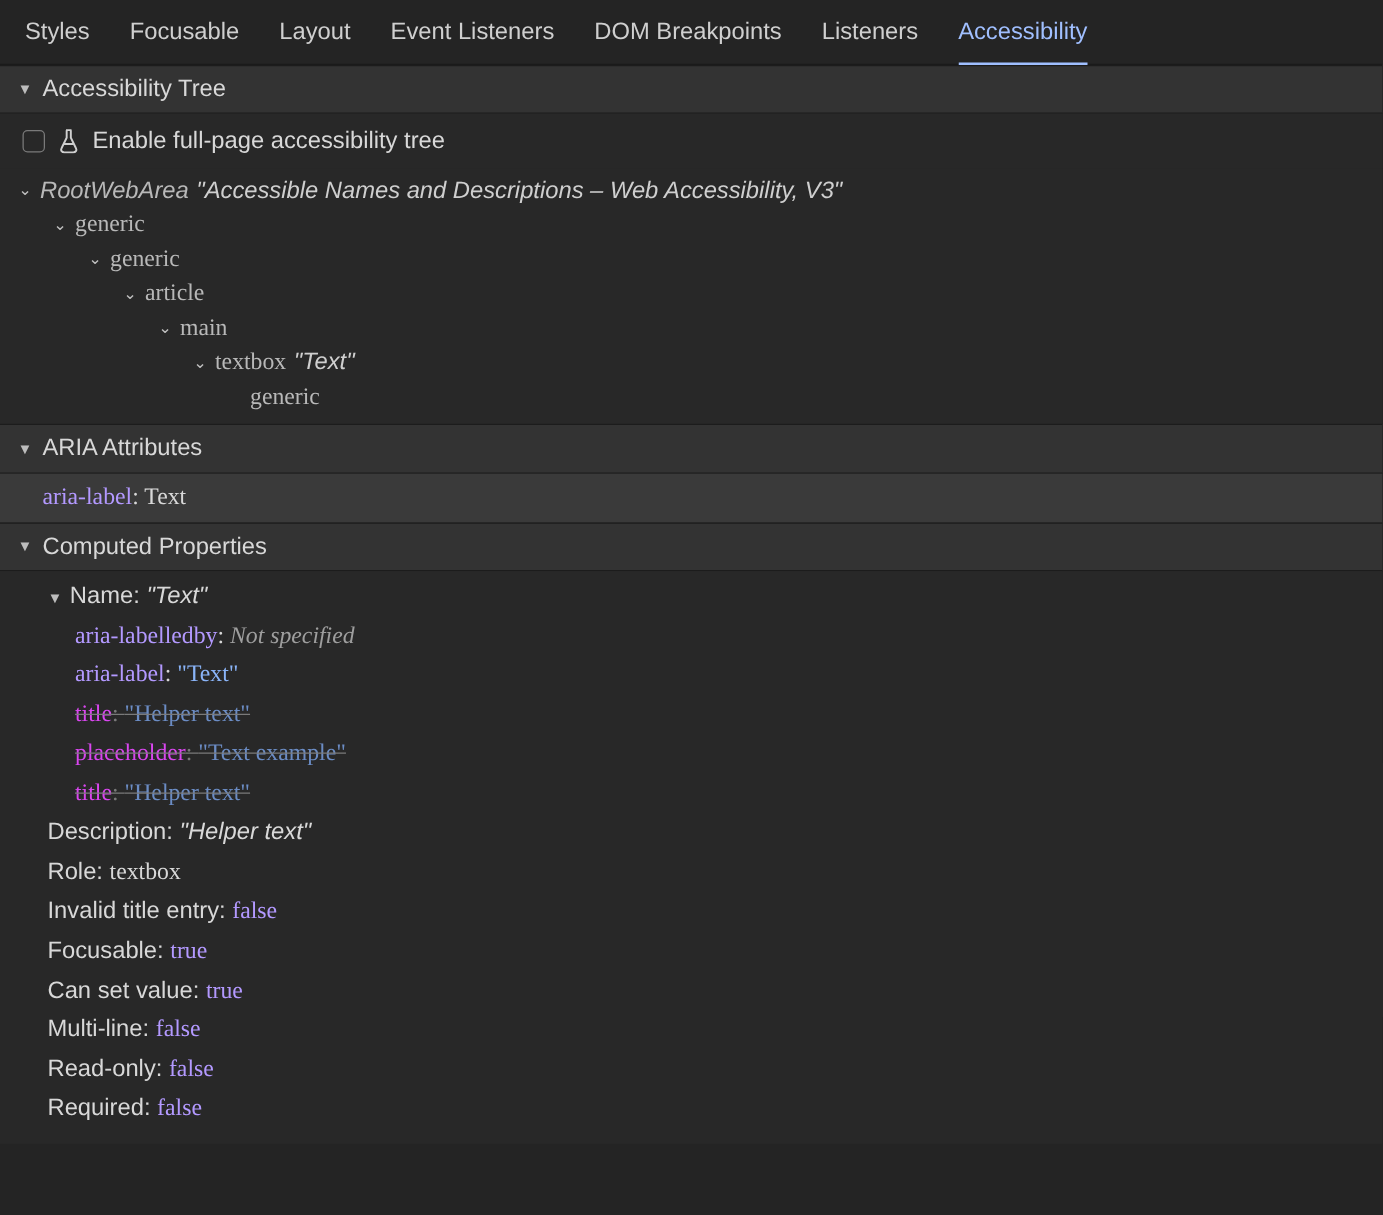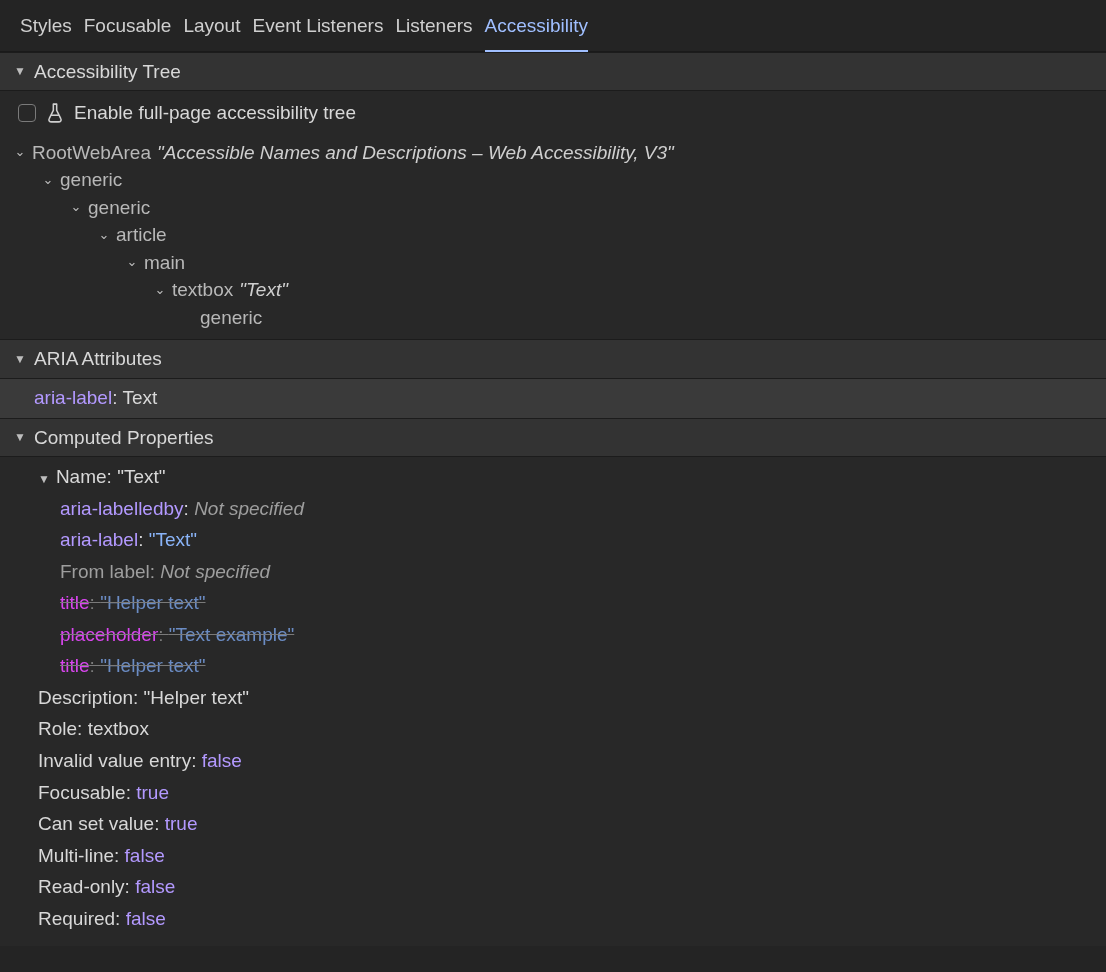--- a/index.html
+++ b/index.html
@@ -15,24 +15,24 @@
     --accent-light:#a5c3ff;
     --kw-purple:#b399ff;
     --string-blue:#8ab4f8;
     --tab-active:#a0bfff;
     --border:#3d3d3d;
   }
   *{box-sizing:border-box;}
   html,body{margin:0;padding:0;background:var(--bg);color:var(--text);
     font-family:-apple-system,BlinkMacSystemFont,"Segoe UI",Helvetica,Arial,sans-serif;
     font-size:19px;line-height:1.45;width:1106px;height:972px;overflow:hidden;}
-  .mono{font-family:Liberation Sans, sans-serif;}
+  .mono{font-family:Liberation Serif, serif;}
 
   
-  .tabs{display:flex;gap:12px;padding:10px 20px 0 20px;background:var(--bg);border-bottom:1px solid #1a1a1a;}
+  .tabs{display:flex;gap:32px;padding:10px 20px 0 20px;background:var(--bg);border-bottom:1px solid #1a1a1a;}
   .tab{color:#cfcfcf;padding:2px 0 10px 0;cursor:default;white-space:nowrap;}
   .tab.active{color:var(--tab-active);border-bottom:2px solid var(--tab-active);margin-bottom:-1px;}
 
   
   .section-hdr{background:var(--bg-section-hdr);padding:5px 14px;display:flex;align-items:center;gap:8px;border-top:1px solid #1c1c1c;border-bottom:1px solid #1c1c1c;}
   .section-hdr .tw{color:#bdbdbd;font-size:12px;display:inline-block;width:12px;}
   .section-body{background:var(--bg-panel);}
 
   
   .enable-row{display:flex;align-items:center;gap:10px;padding:8px 18px;background:var(--bg-panel);}
@@ -56,36 +56,37 @@
   .plain-val{color:var(--text);}
 
   
   .cp{padding:4px 14px 12px 14px;}
   .cp-row{padding:2px 0;white-space:nowrap;}
   .cp .lv1{padding-left:24px;}
   .cp .lv2{padding-left:46px;}
   .label{color:var(--text);margin-top:22px;}
   .label-dim{color:var(--text-dim);}
   .str-lit{color:var(--string-blue);}
-  .ital{}
+  .ital{font-style:italic;}
   .ns{color:var(--text-dim);font-style:italic;}
   .strike{text-decoration:line-through;color:var(--text-muted);}
   .strike .attr-name{color:#d946ef;}
   .strike .str-lit{color:#6b8cc4;}
   .kw{color:var(--kw-purple);}
   .tw-inline{color:#bdbdbd;font-size:12px;padding-right:6px;}
 </style>
 </head>
 <body>
 
 <div class="tabs">
   <div class="tab">Styles</div>
   <div class="tab">Focusable</div>
   <div class="tab">Layout</div>
   <div class="tab">Event Listeners</div>
+  <div class="tab">DOM Breakpoints</div>
   <div class="tab">Listeners</div>
   <div class="tab active">Accessibility</div>
 </div>
 
 <div class="section-hdr">
   <span class="tw">▼</span>
   <span>Accessibility Tree</span>
 </div>
 
 <div class="enable-row section-body">
@@ -149,41 +150,38 @@
   <div class="cp-row lv1">
     <span class="tw-inline">▼</span><span class="label">Name: </span><span class="ital">"Text"</span>
   </div>
 
   <div class="cp-row lv2 mono">
     <span class="attr-name">aria-labelledby</span><span class="punct">: </span><span class="ns">Not specified</span>
   </div>
   <div class="cp-row lv2 mono">
     <span class="attr-name">aria-label</span><span class="punct">: </span><span class="str-lit">"Text"</span>
   </div>
-  <div class="cp-row lv2">
-    <span class="label-dim">From label: </span><span class="ns">Not specified</span>
-  </div>
   <div class="cp-row lv2 mono strike">
     <span class="attr-name">title</span><span>: </span><span class="str-lit">"Helper text"</span>
   </div>
   <div class="cp-row lv2 mono strike">
     <span class="attr-name">placeholder</span><span>: </span><span class="str-lit">"Text example"</span>
   </div>
   <div class="cp-row lv2 mono strike">
     <span class="attr-name">title</span><span>: </span><span class="str-lit">"Helper text"</span>
   </div>
 
   <div class="cp-row lv1">
     <span class="label">Description: </span><span class="ital">"Helper text"</span>
   </div>
   <div class="cp-row lv1">
     <span class="label">Role: </span><span class="mono">textbox</span>
   </div>
   <div class="cp-row lv1">
-    <span class="label">Invalid value entry: </span><span class="mono kw">false</span>
+    <span class="label">Invalid title entry: </span><span class="mono kw">false</span>
   </div>
   <div class="cp-row lv1">
     <span class="label">Focusable: </span><span class="mono kw">true</span>
   </div>
   <div class="cp-row lv1">
     <span class="label">Can set value: </span><span class="mono kw">true</span>
   </div>
   <div class="cp-row lv1">
     <span class="label">Multi-line: </span><span class="mono kw">false</span>
   </div>

